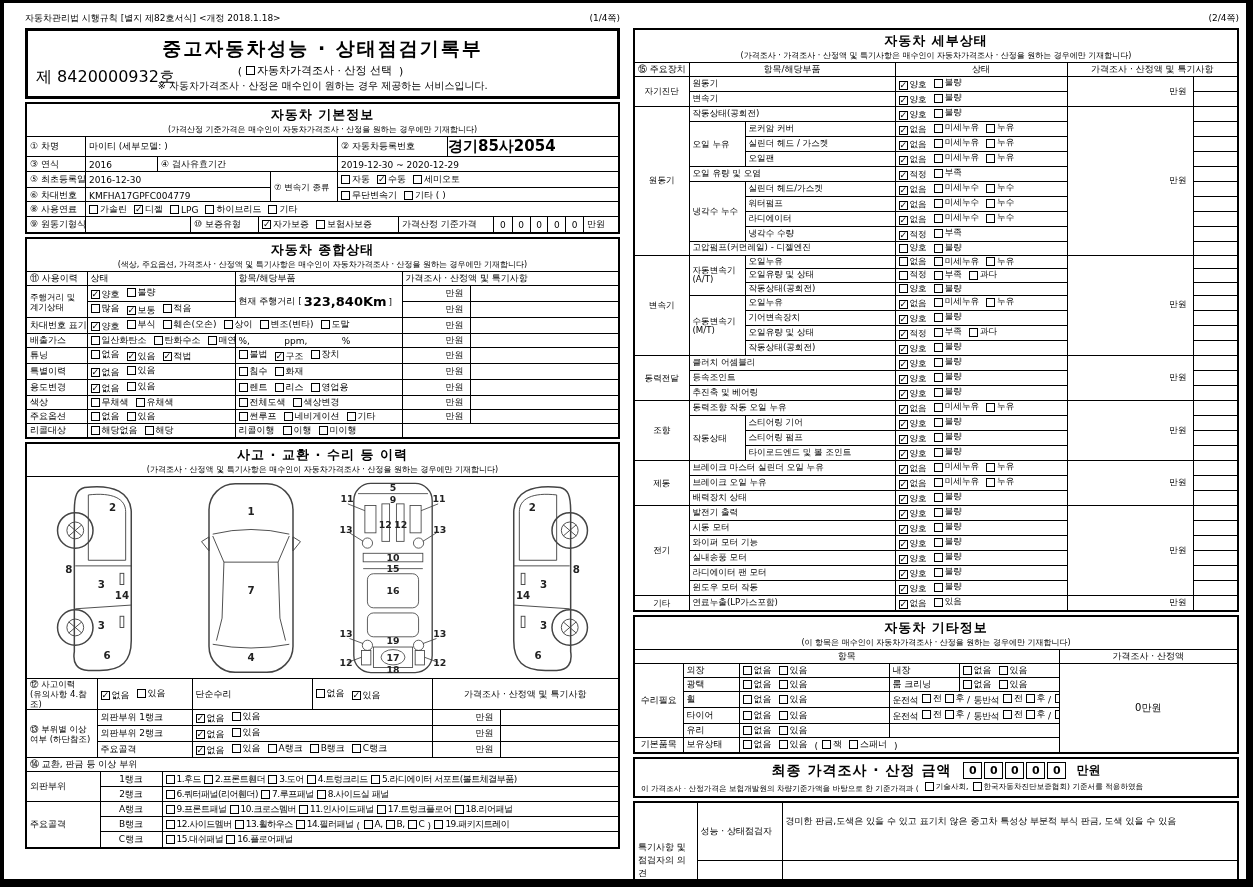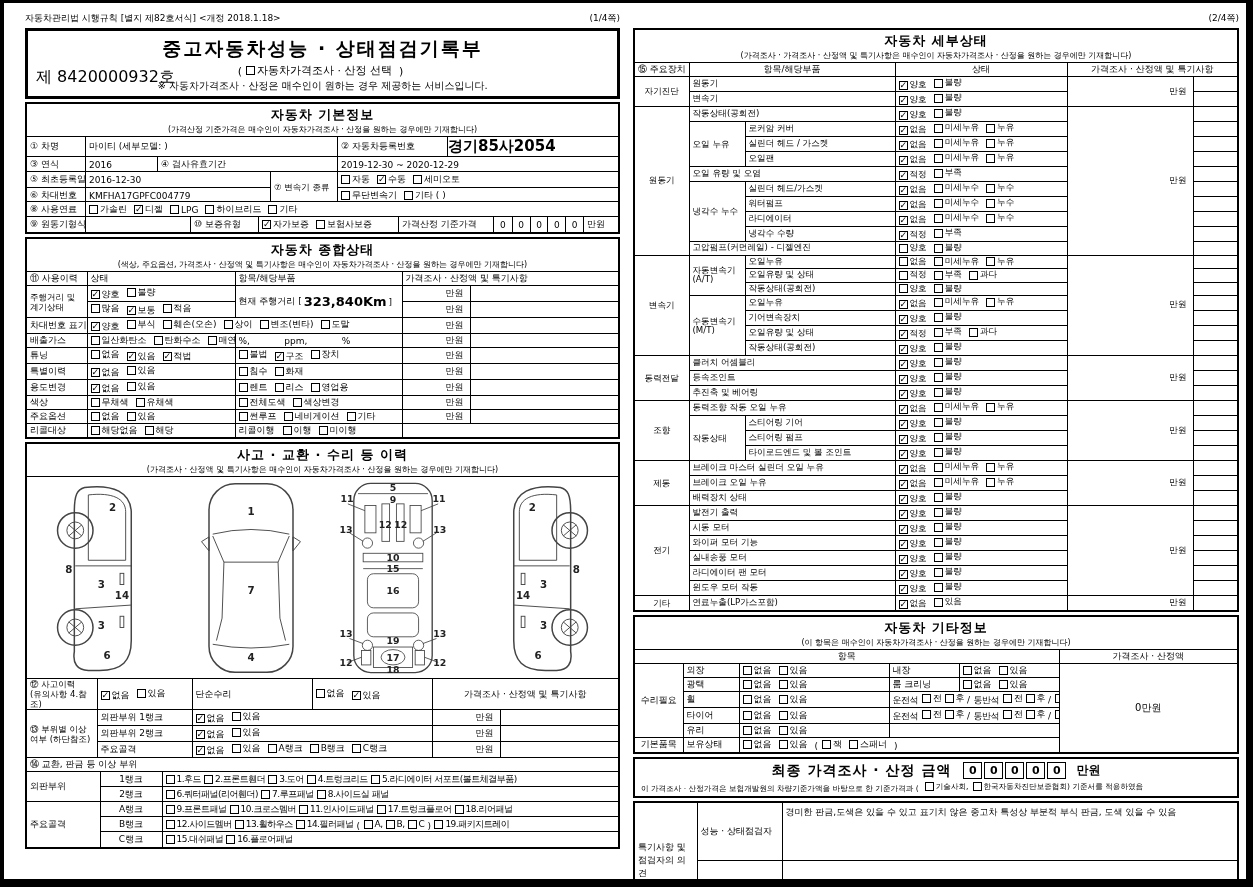--- a/index.html
+++ b/index.html
@@ -1378,21 +1378,21 @@
     <table class="op">
       <colgroup>
           <col style="width:62px">
           <col style="width:85px">
           <col style="width:455px">
         </colgroup>
       <tbody>
           <tr>
         <td rowspan="2">특기사항 및 점검자의 의견</td>
         <td>성능 · 상태점검자</td>
-        <td style="vertical-align:top;padding-top:3px">경미한 판금,도색은 있을 수 있고 표기치 않은 중고차 특성상 부분적 부식 판금, 도색 있을 수 있음</td>
+        <td style="vertical-align:top;padding-top:12px">경미한 판금,도색은 있을 수 있고 표기치 않은 중고차 특성상 부분적 부식 판금, 도색 있을 수 있음</td>
       </tr>
       <tr>
         <td>가격 · 조사산정자</td>
         <td></td>
       </tr>
     </tbody>
       </table>
   </div>
 </div>
 

